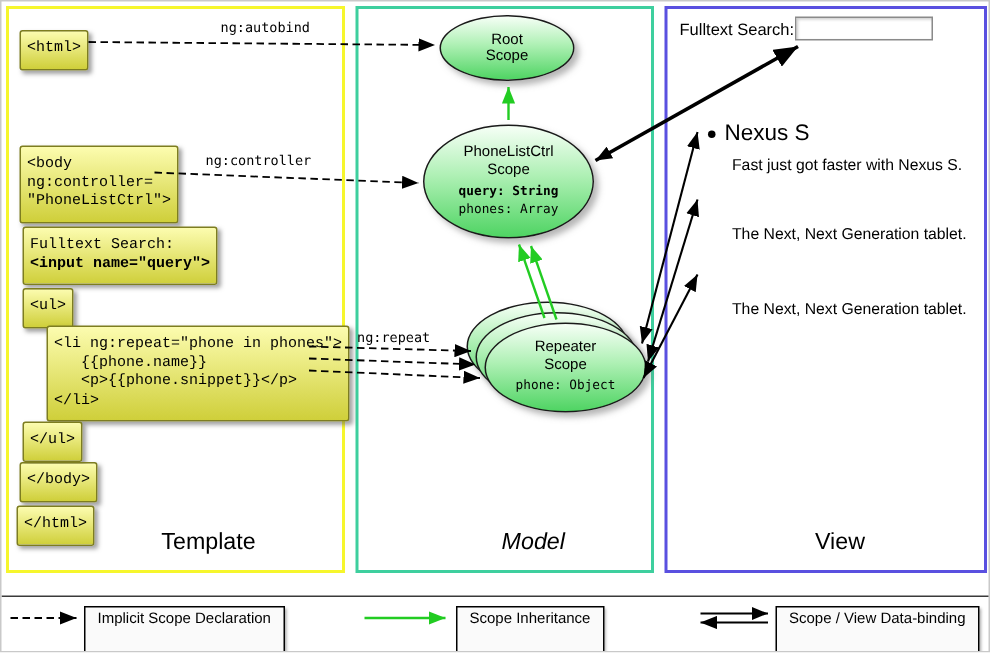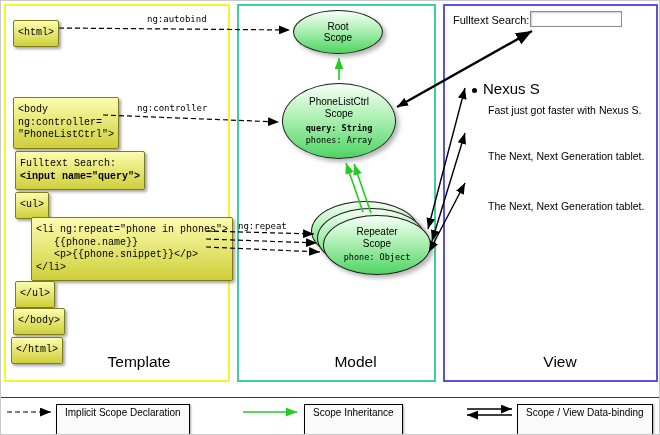--- a/index.html
+++ b/index.html
@@ -56,21 +56,21 @@
 </head>
 <body>
 
 <div class="canvas">
 
   <div class="col col-template"></div>
   <div class="col col-model"></div>
   <div class="col col-view"></div>
 
   <div class="col-label" style="left:3px;width:270px;">Template</div>
-  <div class="col-label" style="left:236px;width:237px;">Model</div>
+  <div class="col-label" style="left:236px;width:237px;font-style:italic;">Model</div>
   <div class="col-label" style="left:442px;width:215px;padding-left:19px;">View</div>
 
   <div class="code-box" style="left:12px;top:19px;">
     <div class="cl">&lt;html&gt;</div>
   </div>
 
   <div class="code-box" style="left:12px;top:96px;">
     <div class="cl">&lt;body</div>
     <div class="cl">ng:controller=</div>
     <div class="cl">"PhoneListCtrl"&gt;</div>

